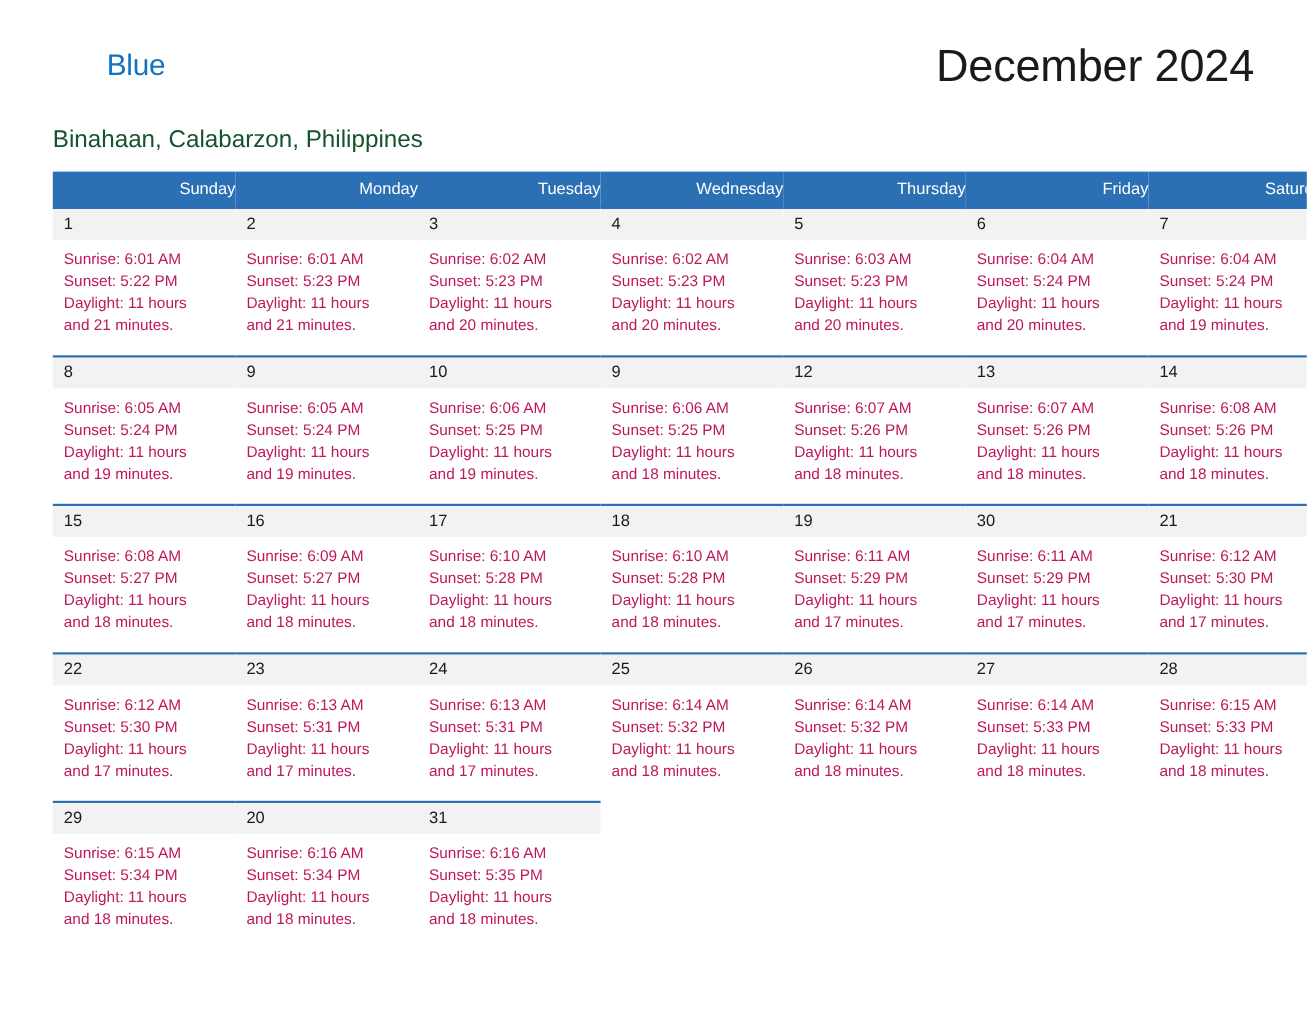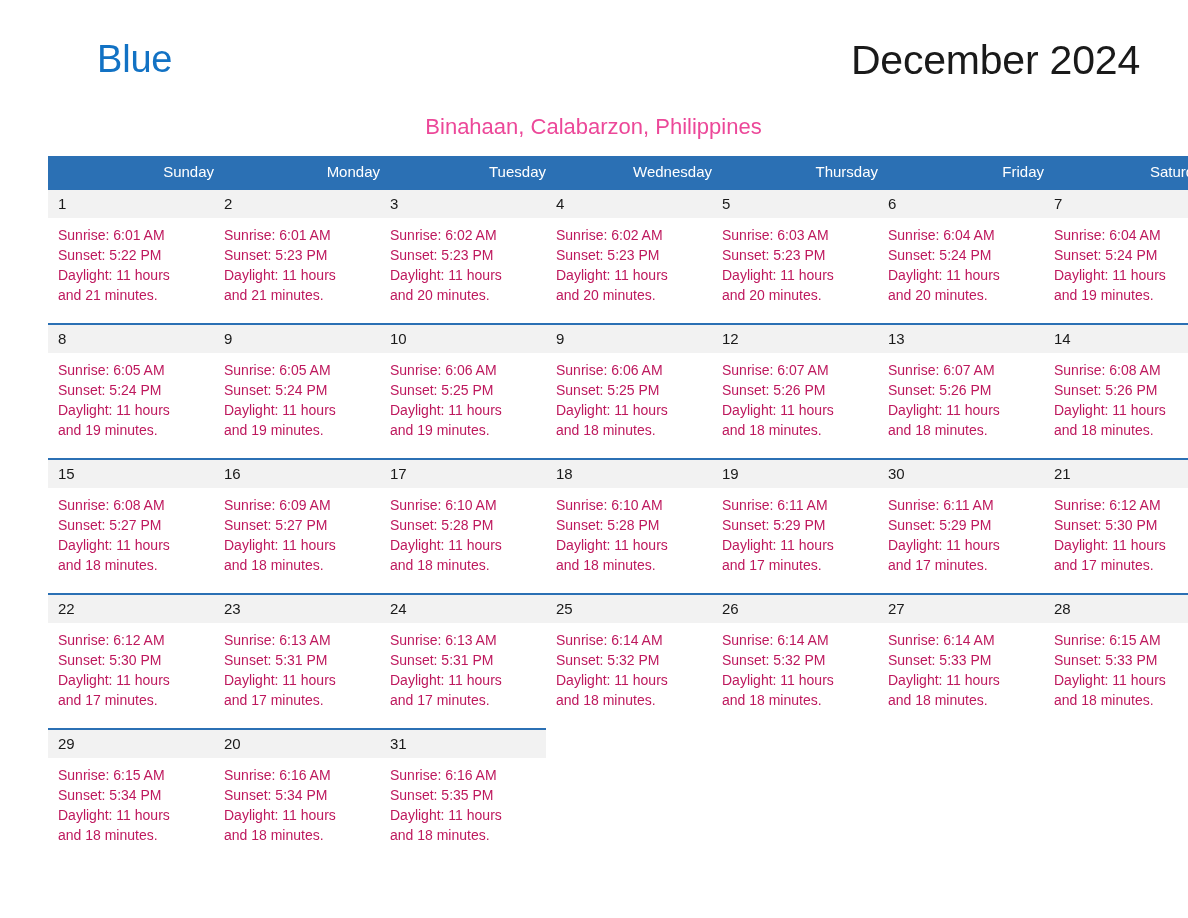--- a/index.html
+++ b/index.html
@@ -54,44 +54,44 @@
     margin-left: 0px;
     margin-top: 4px;
     border-left: 39px solid #1667b2;
     border-bottom: 26px solid transparent;
   }
   .logo-row2 {
     margin-top: -3px;
     padding-left: 49px;
   }
   .logo-blue {
-    font-size: 38px;
+    font-size: 27px;
     line-height: 34px;
     color: #1272c4;
     letter-spacing: -0.2px;
   }
 
   .title-block {
     text-align: left;
     padding-top: 36px;
   }
   .cal-title {
     font-size: 41px;
     line-height: 48px;
     font-weight: normal;
     color: #1a1a1a;
     margin: 0;
     letter-spacing: -0.2px;
   }
 
   .subtitle {
-    text-align: center;
+    text-align: left;
     font-size: 22px;
     line-height: 30px;
-    color: #ec4899;
+    color: #14532d;
     margin: 0;
     padding-right: 1px;
     padding-bottom: 14px;
   }
 
   
   .calendar {
     width: 1092px;
     border-collapse: collapse;
     table-layout: fixed;

